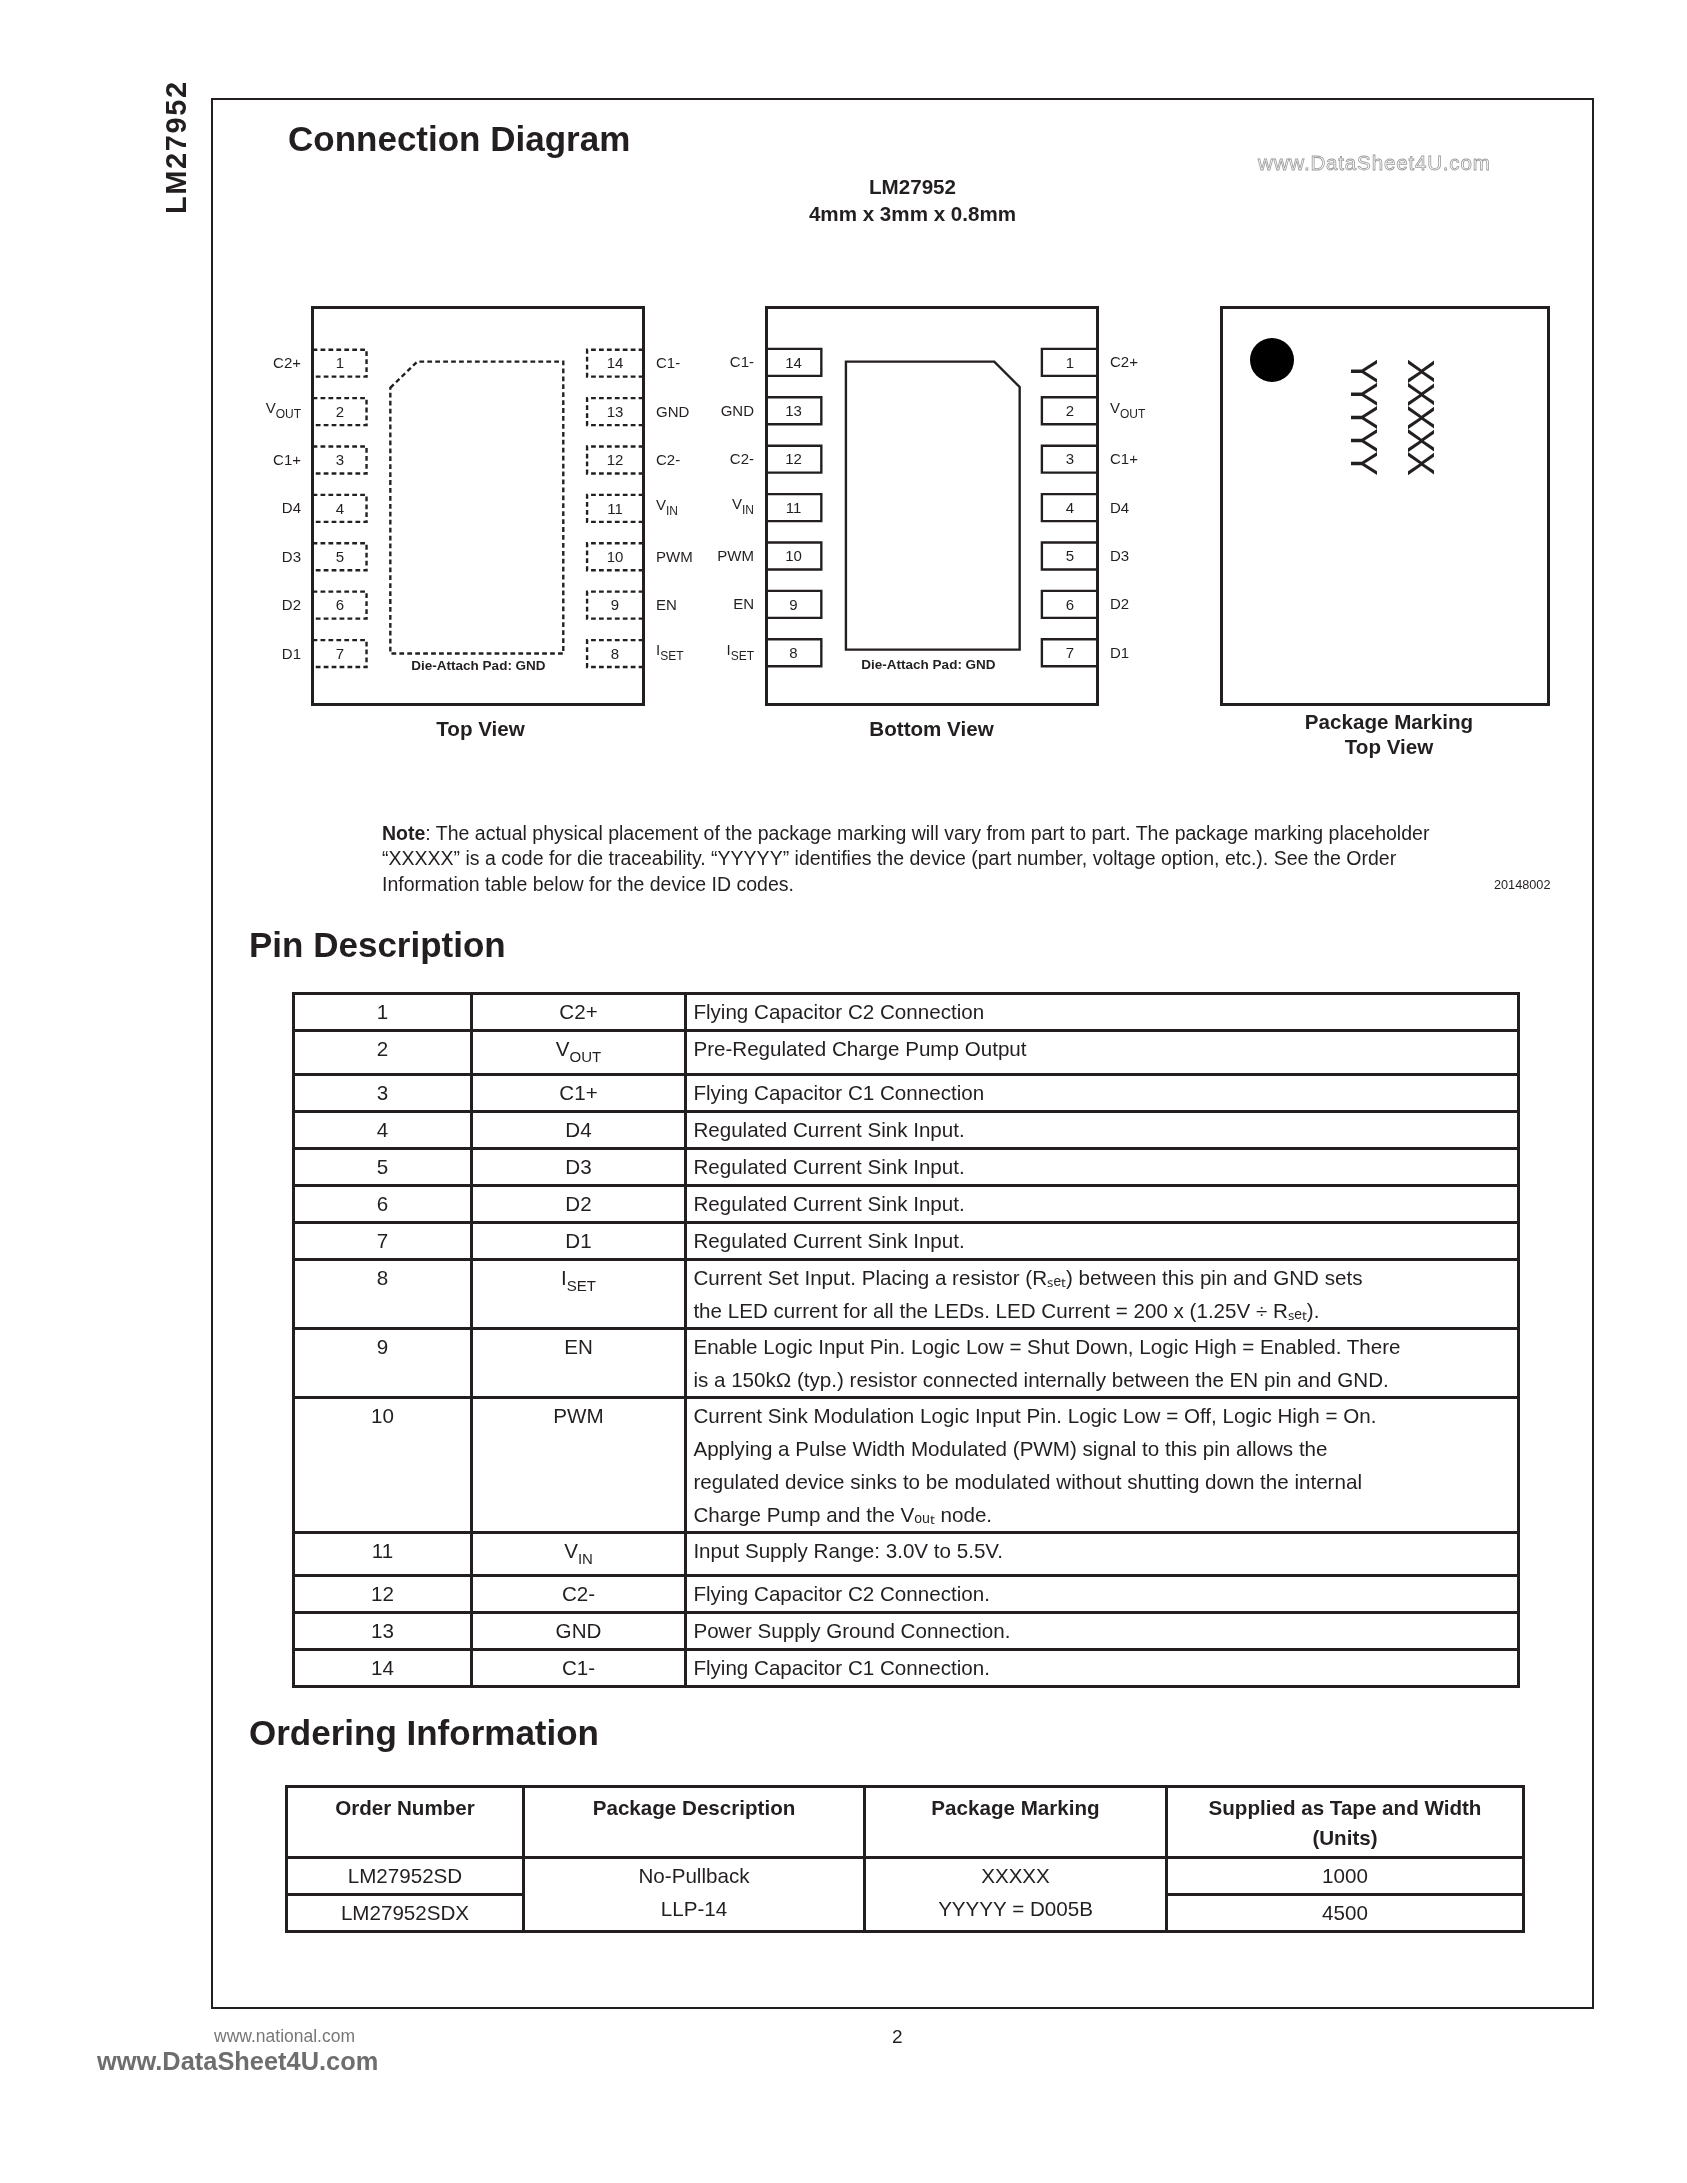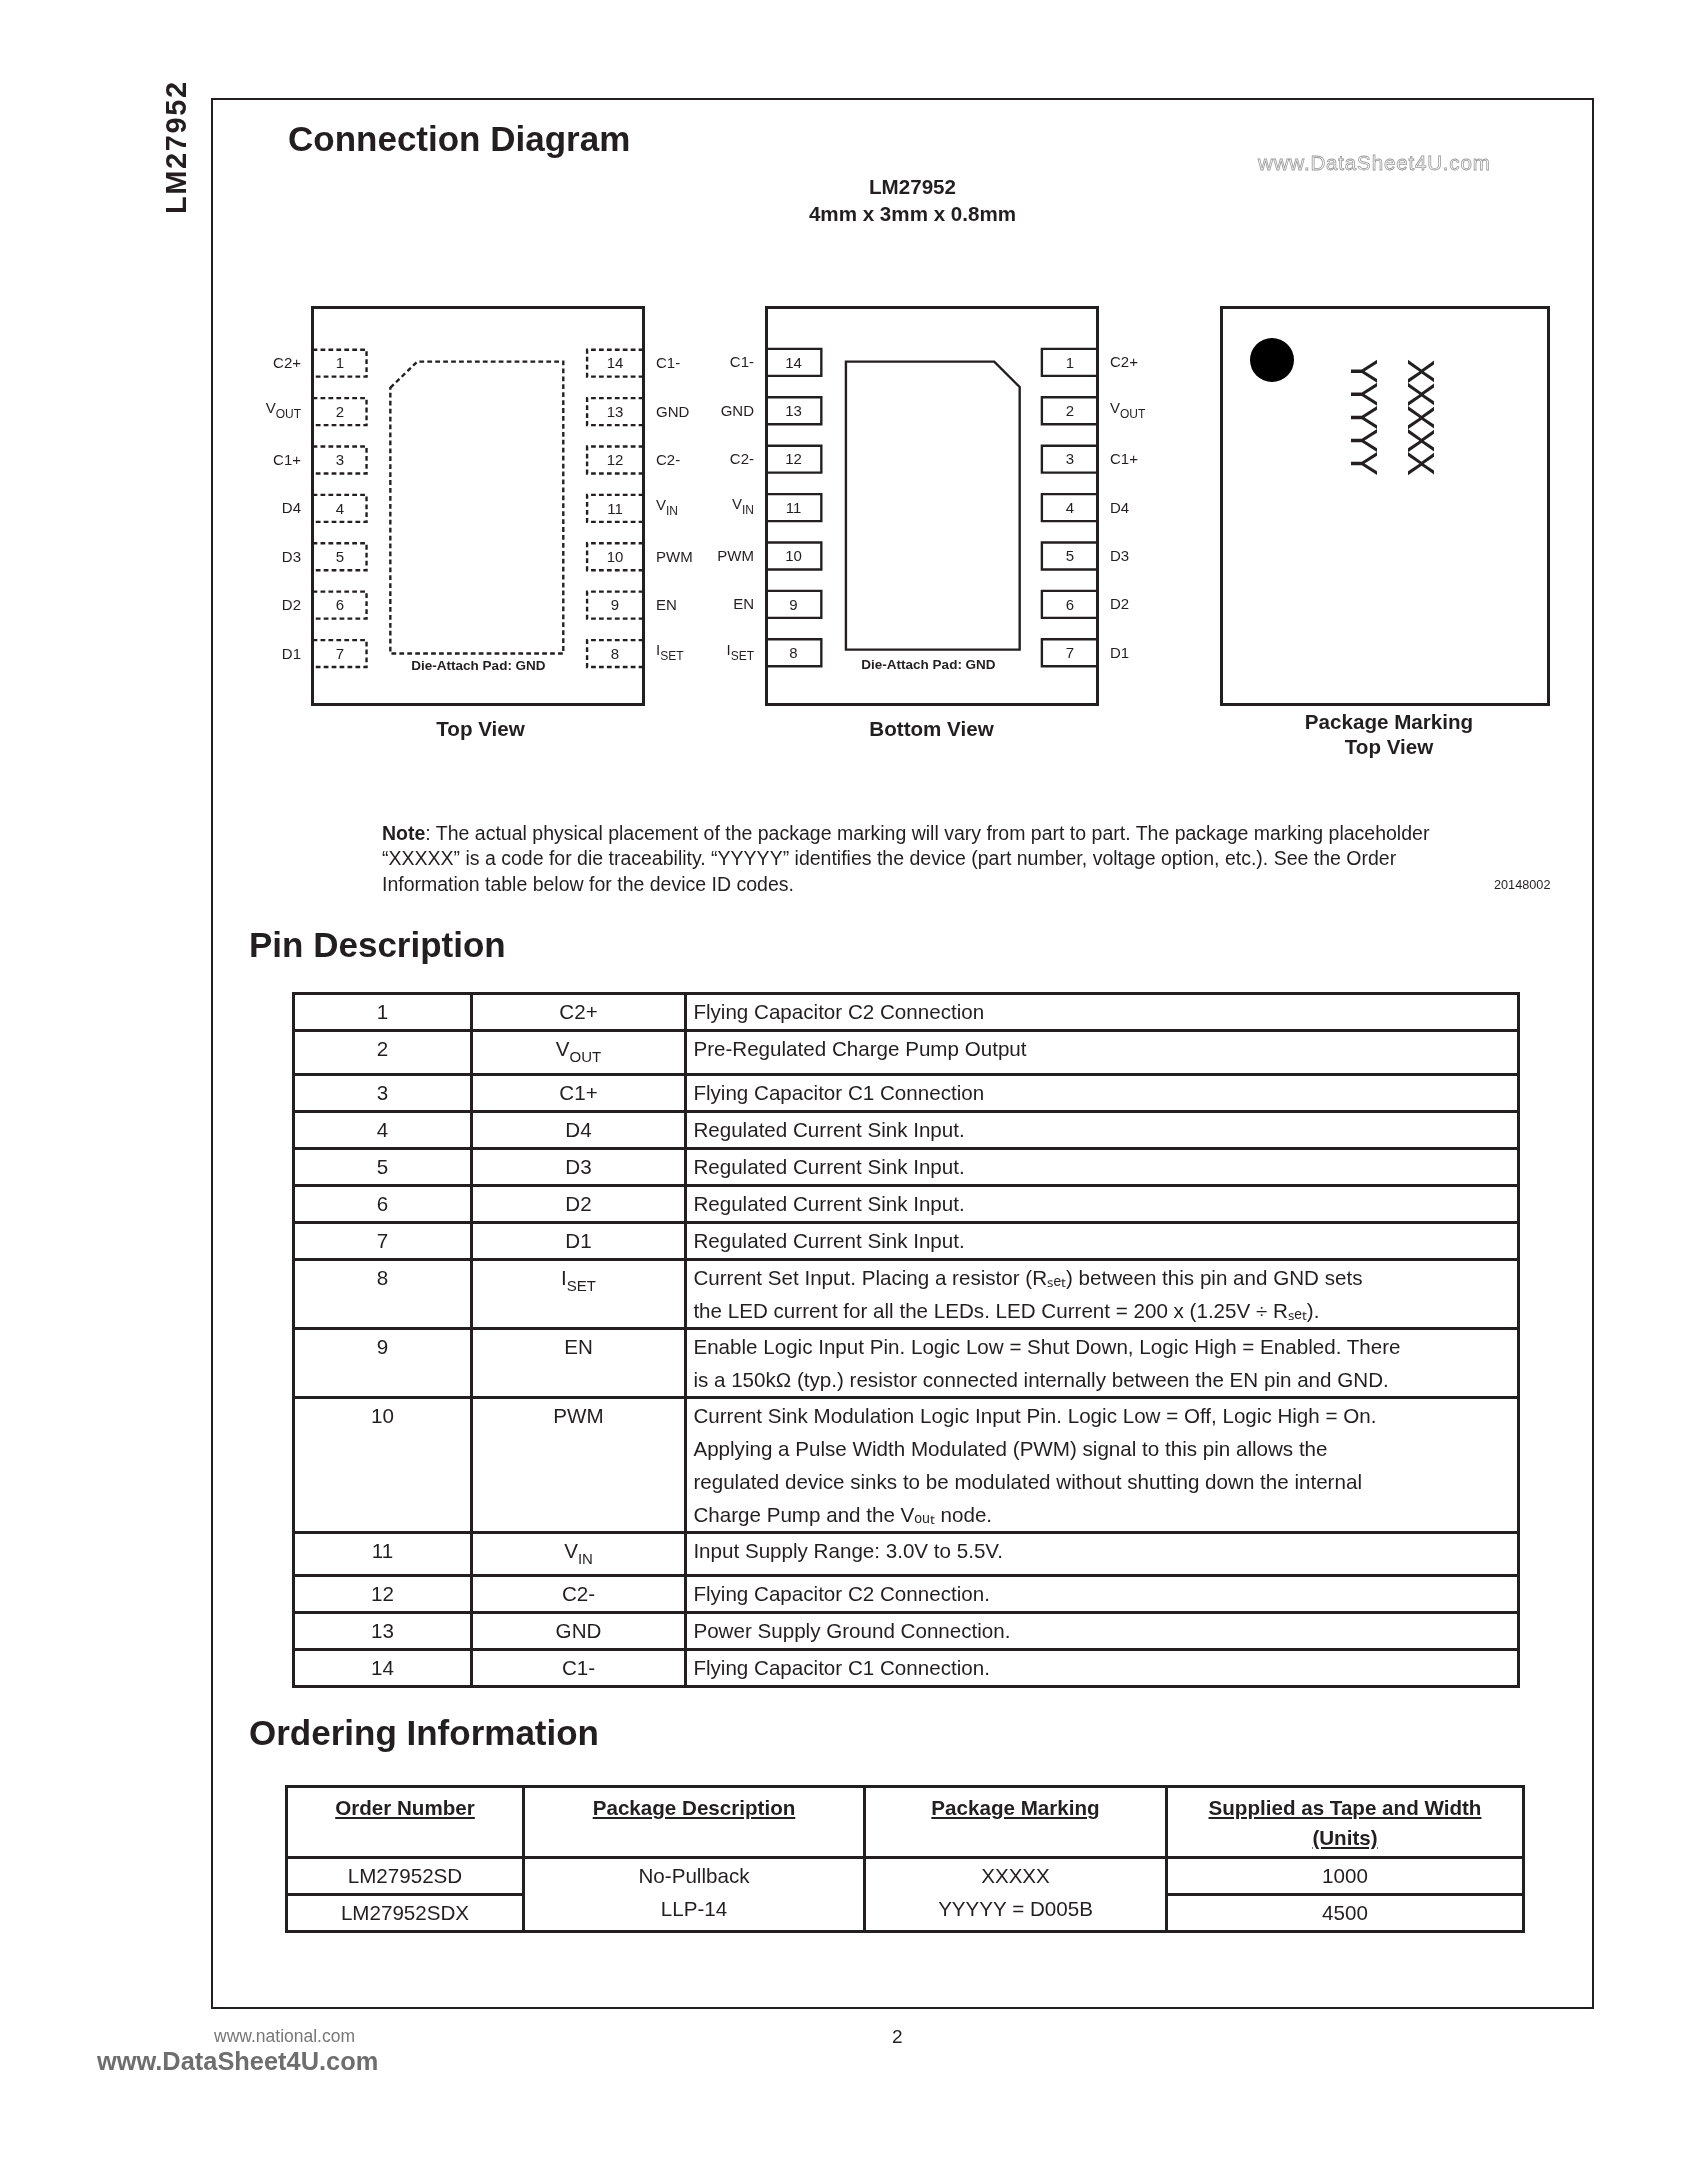--- a/index.html
+++ b/index.html
@@ -272,21 +272,21 @@
 
 <div class="section-title" style="left:249px; top:1713px;">Ordering Information</div>
 <table class="grid" style="left:285px; top:1785px; width:1240px;">
   <colgroup>
       <col style="width:237px">
       <col style="width:341px">
       <col style="width:302px">
       <col>
     </colgroup>
   <tbody>
-      <tr style="height:71px;text-decoration:underline;">
+      <tr style="height:71px;">
     <th style="vertical-align:top; padding-top:4.8px; line-height:30px;">Order Number</th>
     <th style="vertical-align:top; padding-top:4.8px; line-height:30px;">Package Description</th>
     <th style="vertical-align:top; padding-top:4.8px; line-height:30px;">Package Marking</th>
     <th style="vertical-align:top; padding-top:4.8px; line-height:30px;">
       <div>Supplied as Tape and Width</div>
       <div>(Units)</div>
     </th>
   </tr>
   <tr style="height:37px;">
     <td class="c desc-line">LM27952SD</td>

